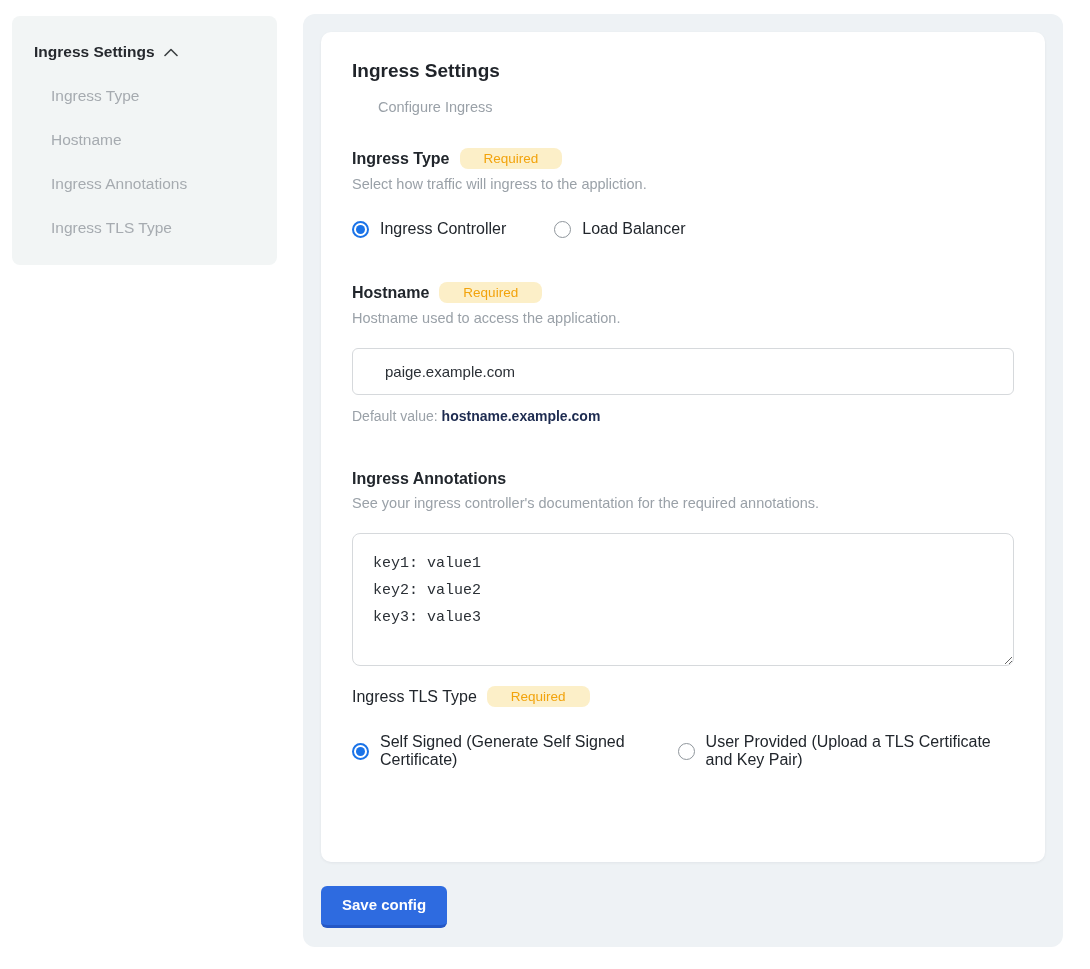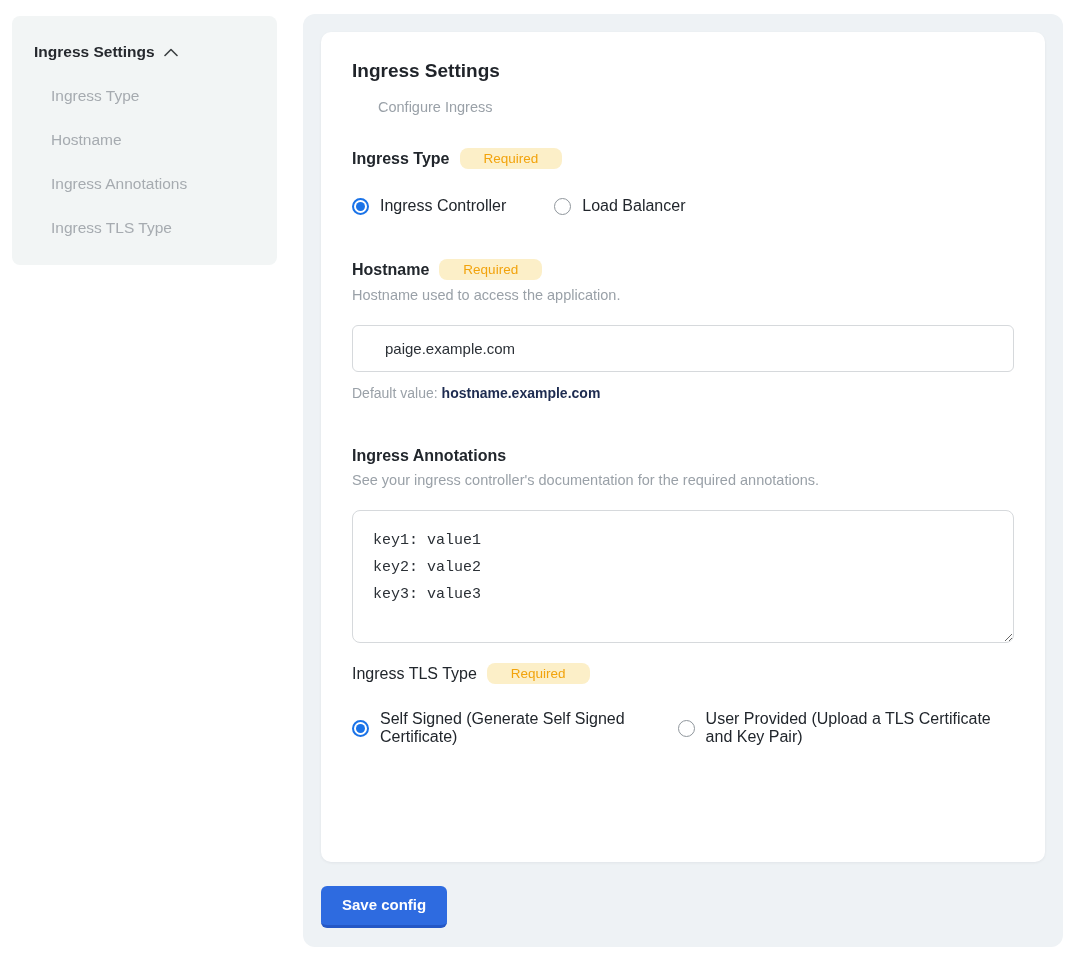--- a/index.html
+++ b/index.html
@@ -83,20 +83,21 @@
   <div class="card">
 
     <h1 class="card-title">Ingress Settings</h1>
     <p class="card-subtitle">Configure Ingress</p>
 
     <section class="mt-type">
       <div class="section-head">
         <span class="section-label">Ingress Type</span>
         <span class="badge">Required</span>
       </div>
+      <p class="section-desc">Select how traffic will ingress to the appliction.</p>
       <div class="radio-row">
         <label class="radio-opt">
           <span class="radio checked"></span>
           <span>Ingress Controller</span>
         </label>
         <label class="radio-opt">
           <span class="radio unchecked"></span>
           <span>Load Balancer</span>
         </label>
       </div>

